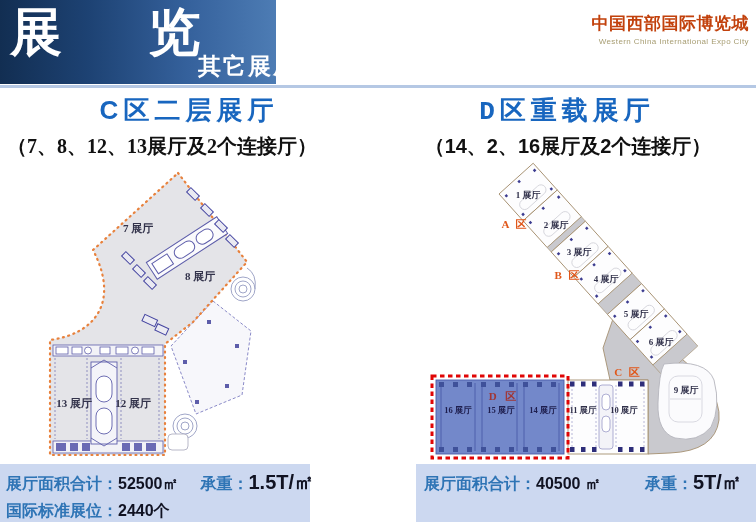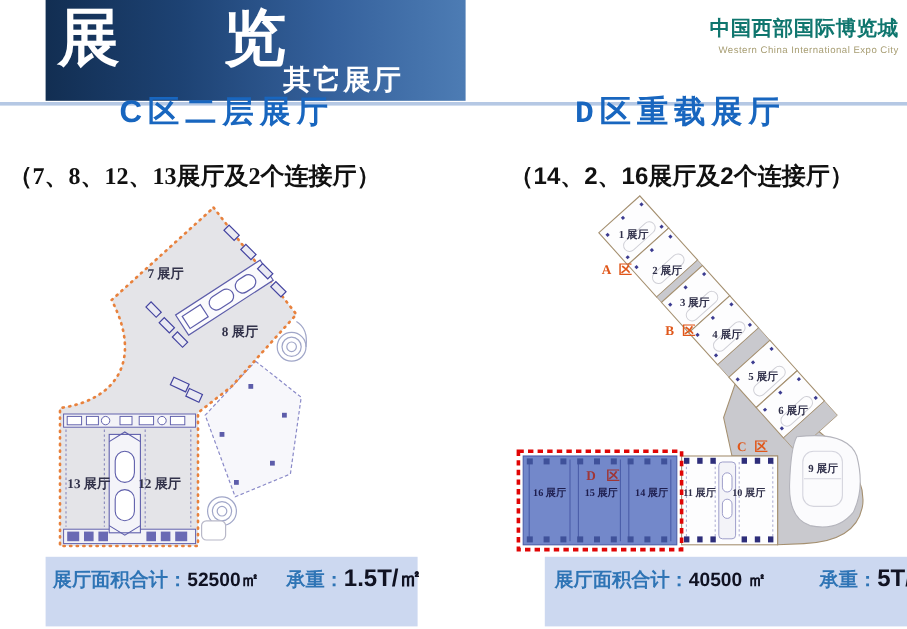--- a/index.html
+++ b/index.html
@@ -3,44 +3,43 @@
 <meta charset="utf-8">
 <style>
   html,body{margin:0;padding:0;}
   body{
     width:756px;height:524px;position:relative;background:#ffffff;overflow:hidden;
     font-family:"Liberation Sans","DejaVu Sans",sans-serif;
   }
   .abs{position:absolute;}
   
   .banner{
-    left:0;top:0;width:350px;height:84px;
+    left:0;top:0;width:276px;height:84px;
     background:linear-gradient(90deg,#122e52 0%,#1d4273 32%,#35619c 68%,#4d7cb4 100%);
-    margin-left:38px;
   }
   .banner-title{
     left:10px;top:2px;color:#ffffff;font-weight:bold;font-size:52px;
     letter-spacing:36px;line-height:60px;white-space:nowrap;
   }
   .banner-tab{
     left:198px;top:51px;color:#ffffff;font-weight:bold;font-size:23px;
     letter-spacing:2px;white-space:nowrap;
   }
   .header-divider{left:0;top:85px;width:756px;height:3px;background:#b5c8e4;}
   .logo{right:7px;top:12px;text-align:right;}
-  .logo-cn{color:#0f766e;font-weight:bold;font-size:17px;letter-spacing:.5px;white-space:nowrap;}
+  .logo-cn{color:#c2410c;font-weight:bold;font-size:17px;letter-spacing:.5px;white-space:nowrap;}
   .logo-en{color:#a79d72;font-size:8px;letter-spacing:.4px;margin-top:2px;white-space:nowrap;}
   
-  .sec-title{top:76px;width:378px;text-align:center;font-size:26px;font-weight:bold;
+  .sec-title{top:93px;width:378px;text-align:center;font-size:26px;font-weight:bold;
     color:#1866bf;letter-spacing:5px;white-space:nowrap;}
   .c-title{left:0;} .d-title{left:378px;font-family:Liberation Mono, monospace;}
   .sec-sub{top:133px;text-align:center;font-size:20px;font-weight:bold;color:#111111;white-space:nowrap;}
   .c-sub{left:0;width:324px;font-family:Liberation Serif, serif;} .d-sub{left:386px;width:364px;}
   
-  .stat-bar{top:464px;height:58px;background:#ccd8f0;padding-top:6px;box-sizing:border-box;margin-left:38px;}
+  .stat-bar{top:464px;height:58px;background:#ccd8f0;padding-top:6px;box-sizing:border-box;}
   .c-bar{left:0;width:310px;padding-left:6px;}
   .d-bar{left:416px;width:356px;padding-left:8px;}
   .stat-line{white-space:nowrap;line-height:24px;}
   .stat-line2{margin-top:3px;}
   .stat-label{color:#2e74b5;font-weight:bold;font-size:16px;}
   .stat-value{color:#101222;font-weight:bold;font-size:16px;}
   .stat-load-label{margin-left:22px;}
   .d-bar .stat-load-label{margin-left:44px;}
   .stat-load-value{font-size:20px;}
   
@@ -281,19 +280,22 @@
   <text class="map-label" x="95" y="66" font-size="11" fill="#e0571a" text-anchor="middle" letter-spacing="2">A 区</text>
   <text class="map-label" x="148" y="117" font-size="11" fill="#e0571a" text-anchor="middle" letter-spacing="2">B 区</text>
   <text class="map-label" x="208" y="214" font-size="11" fill="#e0571a" text-anchor="middle" letter-spacing="2">C 区</text>
   <text class="map-label" x="84" y="238" font-size="11" fill="#a03636" text-anchor="middle" letter-spacing="3">D 区</text>
 </svg>
 
 <div class="abs stat-bar c-bar">
   <div class="stat-line">
     <span class="stat-label">展厅面积合计：</span><span class="stat-value">52500㎡</span><span class="stat-label stat-load-label">承重：</span><span class="stat-value stat-load-value">1.5T/㎡</span>
   </div>
+  <div class="stat-line stat-line2">
+    <span class="stat-label">国际标准展位：</span><span class="stat-value">2440个</span>
+  </div>
 </div>
 
 <div class="abs stat-bar d-bar">
   <div class="stat-line">
     <span class="stat-label">展厅面积合计：</span><span class="stat-value">40500 ㎡</span><span class="stat-label stat-load-label">承重：</span><span class="stat-value stat-load-value">5T/㎡</span>
   </div>
 </div>
 
 </body></html>

